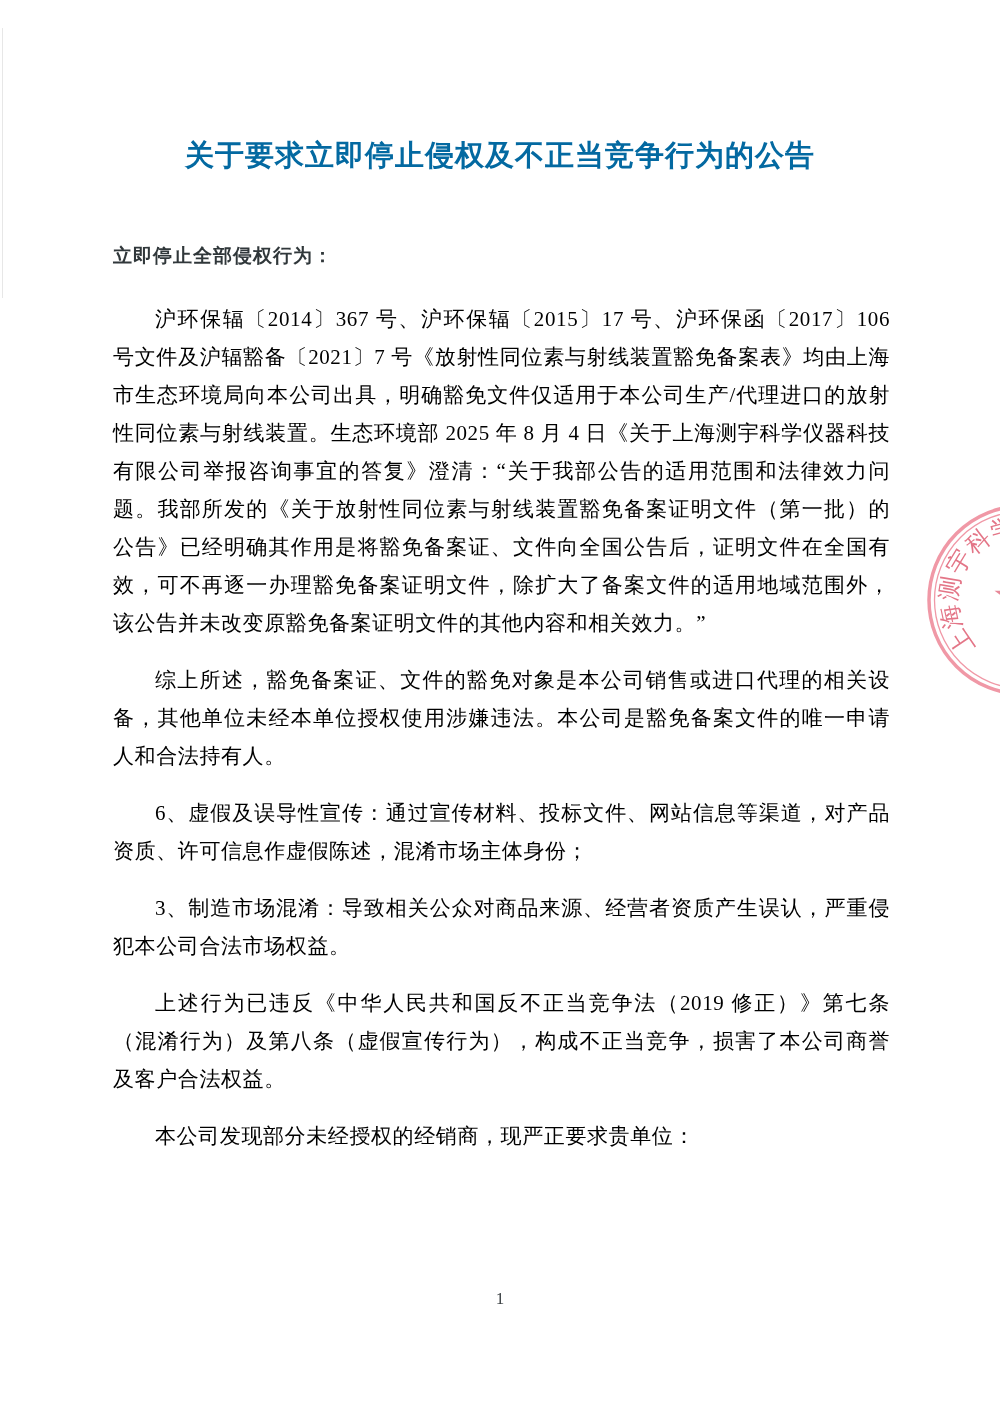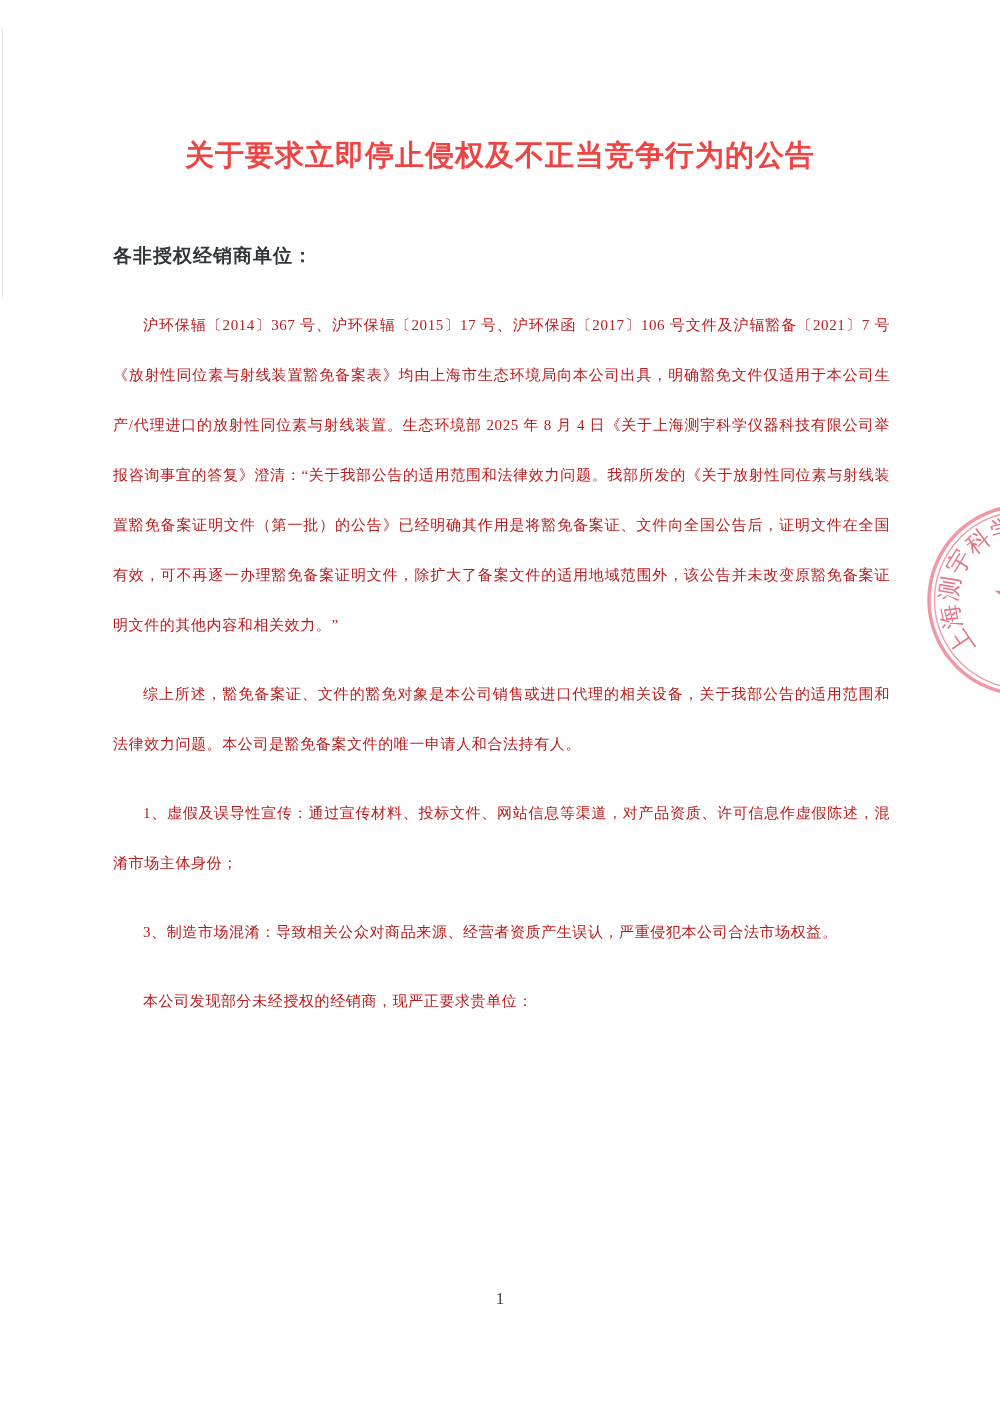--- a/index.html
+++ b/index.html
@@ -26,45 +26,45 @@
 
   .doc-title {
     position:absolute;
     top:136px; left:0;
     width:100%;
     text-align:center;
     font-family:Liberation Sans, sans-serif;
     font-weight:bold;
     font-size:29px;
     letter-spacing:1px;
-    color:#ef4444;
+    color:#0369a1;
   }
 
   .content {
     position:absolute;
     left:113px; top:243px;
     width:777px;
   }
 
   .salutation {
     font-family:"Liberation Sans", sans-serif;
     font-weight:bold;
     font-size:19px;
     line-height:26px;
     letter-spacing:1px;
     color:#30373a;
     margin-bottom:31px;
   }
 
   .content p {
     font-family:"Liberation Serif", serif;
-    font-size:15px;
-    line-height:50px;
+    font-size:21px;
+    line-height:38px;
     letter-spacing:.6px;
-    color:#b91c1c;
+    color:#000000;
     text-align:justify;
     text-indent:2em;
     margin:0 0 19px 0;
   }
 
   .page-number {
     position:absolute;
     top:1289px; left:0;
     width:100%;
     text-align:center;
@@ -90,26 +90,27 @@
 </head>
 <body>
 
 <div class="page">
 
   <div class="scan-line"></div>
 
   <h1 class="doc-title">关于要求立即停止侵权及不正当竞争行为的公告</h1>
 
   <div class="content">
-    <div class="salutation">各非授权经销商单位：</div>
+    <div class="salutation">立即停止全部侵权行为：</div>
 
     <p>沪环保辐〔2014〕367 号、沪环保辐〔2015〕17 号、沪环保函〔2017〕106 号文件及沪辐豁备〔2021〕7 号《放射性同位素与射线装置豁免备案表》均由上海市生态环境局向本公司出具，明确豁免文件仅适用于本公司生产/代理进口的放射性同位素与射线装置。生态环境部 2025 年 8 月 4 日《关于上海测宇科学仪器科技有限公司举报咨询事宜的答复》澄清：“关于我部公告的适用范围和法律效力问题。我部所发的《关于放射性同位素与射线装置豁免备案证明文件（第一批）的公告》已经明确其作用是将豁免备案证、文件向全国公告后，证明文件在全国有效，可不再逐一办理豁免备案证明文件，除扩大了备案文件的适用地域范围外，该公告并未改变原豁免备案证明文件的其他内容和相关效力。”</p>
-    <p>综上所述，豁免备案证、文件的豁免对象是本公司销售或进口代理的相关设备，关于我部公告的适用范围和法律效力问题。本公司是豁免备案文件的唯一申请人和合法持有人。</p>
-    <p>1、虚假及误导性宣传：通过宣传材料、投标文件、网站信息等渠道，对产品资质、许可信息作虚假陈述，混淆市场主体身份；</p>
+    <p>综上所述，豁免备案证、文件的豁免对象是本公司销售或进口代理的相关设备，其他单位未经本单位授权使用涉嫌违法。本公司是豁免备案文件的唯一申请人和合法持有人。</p>
+    <p>6、虚假及误导性宣传：通过宣传材料、投标文件、网站信息等渠道，对产品资质、许可信息作虚假陈述，混淆市场主体身份；</p>
     <p>3、制造市场混淆：导致相关公众对商品来源、经营者资质产生误认，严重侵犯本公司合法市场权益。</p>
+    <p>上述行为已违反《中华人民共和国反不正当竞争法（2019 修正）》第七条（混淆行为）及第八条（虚假宣传行为），构成不正当竞争，损害了本公司商誉及客户合法权益。</p>
     <p>本公司发现部分未经授权的经销商，现严正要求贵单位：</p>
   </div>
 
   <div class="stamp">
     <svg viewBox="0 0 196 196">
       <defs>
         <path id="sealArc" d="M 51.3 144.7 A 66 66 0 1 1 115.1 161.8" fill="none"></path>
       </defs>
       <circle cx="98" cy="98" r="94" fill="none" stroke-width="3.5" stroke="#ee8a9a"></circle>
       <circle cx="98" cy="98" r="88.5" fill="none" stroke-width="1.3" stroke="#ee8a9a"></circle>

